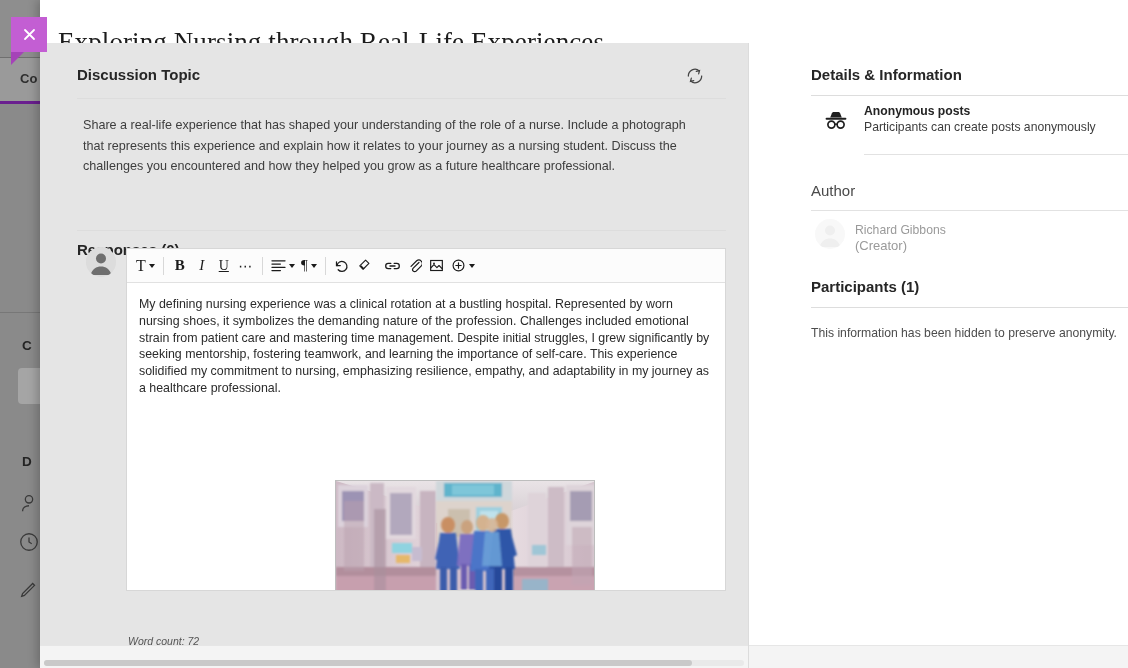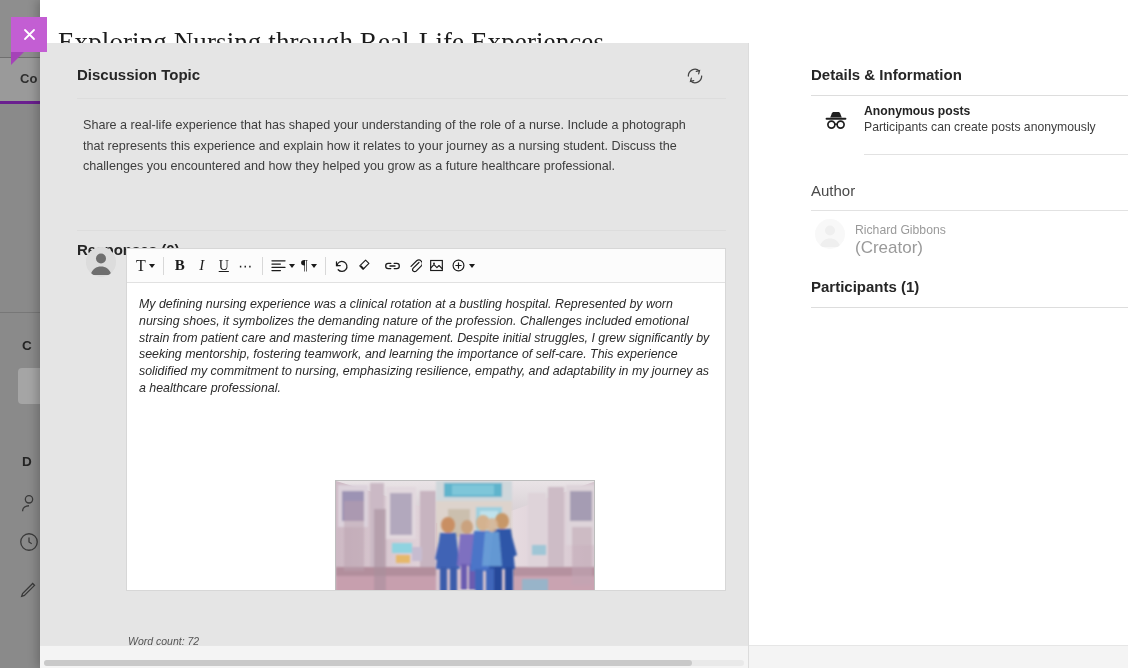--- a/index.html
+++ b/index.html
@@ -166,21 +166,21 @@
   }
   .tb-sep { width: 1px; height: 18px; background: #d8d8d8; margin: 0 5px; }
   .tb-gap { width: 6px; }
 
   #editor-body {
     position: absolute; left: 0; top: 35px; width: 598px; height: 306px;
     padding: 12px 14px 0 12px;
     overflow: hidden;
   }
   #editor-text {
-    font-size: 12.4px; line-height: 16.8px; color: #2b2b2b; font-style: italic;
+    font-size: 12.4px; line-height: 16.8px; color: #2b2b2b;
   }
 
   
   #post-image {
     position: absolute; left: 208px; top: 196px;
     width: 260px; height: 160px;
     border: 1px solid #bdbdbd;
     background: #c9a2b4;
     overflow: hidden;
   }
@@ -237,21 +237,21 @@
   #anon-rule { position: absolute; left: 115px; top: 111px; width: 264px; height: 1px; background: #e2e2e2; }
 
   #author-title { position: absolute; left: 62px; top: 139px; font-size: 15px; color: #4a4a4a; }
   #author-rule { position: absolute; left: 62px; top: 167px; width: 317px; height: 1px; background: #e2e2e2; }
   #author-avatar {
     position: absolute; left: 66px; top: 176px; width: 30px; height: 30px;
     border-radius: 50%; background: #f4f4f4; overflow: hidden; opacity: .55;
   }
   #author-avatar svg { width: 30px; height: 30px; display: block; }
   #author-name { position: absolute; left: 106px; top: 180px; font-size: 12.2px; color: #9a9a9a; }
-  #author-role { position: absolute; left: 106px; top: 195px; font-size: 17px; color: #9a9a9a; }
+  #author-role { position: absolute; left: 106px; top: 195px; font-size: 13px; color: #9a9a9a; }
 
   #participants-title { position: absolute; left: 62px; top: 235px; }
   #participants-rule { position: absolute; left: 62px; top: 264px; width: 317px; height: 1px; background: #dddddd; }
   #participants-note { position: absolute; left: 62px; top: 283px; font-size: 12.2px; color: #4c4c4c; white-space: nowrap; }
 
   
   #bottom-bar {
     position: absolute; left: 0; top: 645px; width: 1088px; height: 23px;
     background: #f4f4f4; border-top: 1px solid #e6e6e6;
   }
@@ -585,20 +585,21 @@
         <circle cx="15" cy="15" r="15" fill="#f4f4f4"></circle>
         <circle cx="15" cy="11.5" r="5" fill="#e2e2e2"></circle>
         <path d="M4.5 28c1.5-6 6-8.5 10.5-8.5S24 22 25.5 28z" fill="#e2e2e2"></path>
       </svg>
     </div>
     <span id="author-name">Richard Gibbons</span>
     <span id="author-role">(Creator)</span>
 
     <span class="sec-title" id="participants-title">Participants (1)</span>
     <div id="participants-rule"></div>
+    <span id="participants-note">This information has been hidden to preserve anonymity.</span>
   </div>
 
   <div id="bottom-bar">
     <div id="h-scroll-track"></div>
     <div id="h-scroll-thumb"></div>
   </div>
   <div id="bottom-divider"></div>
 </div>
 
 <button id="close-btn" aria-label="Close">

